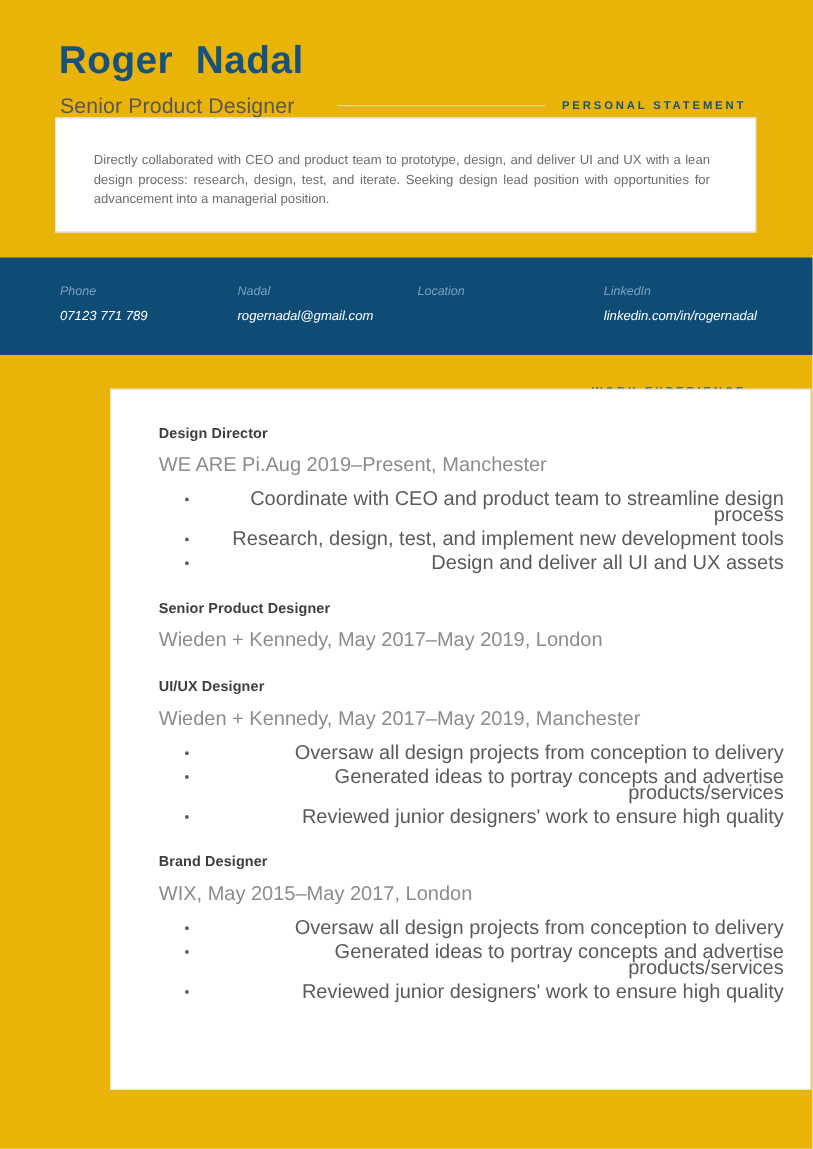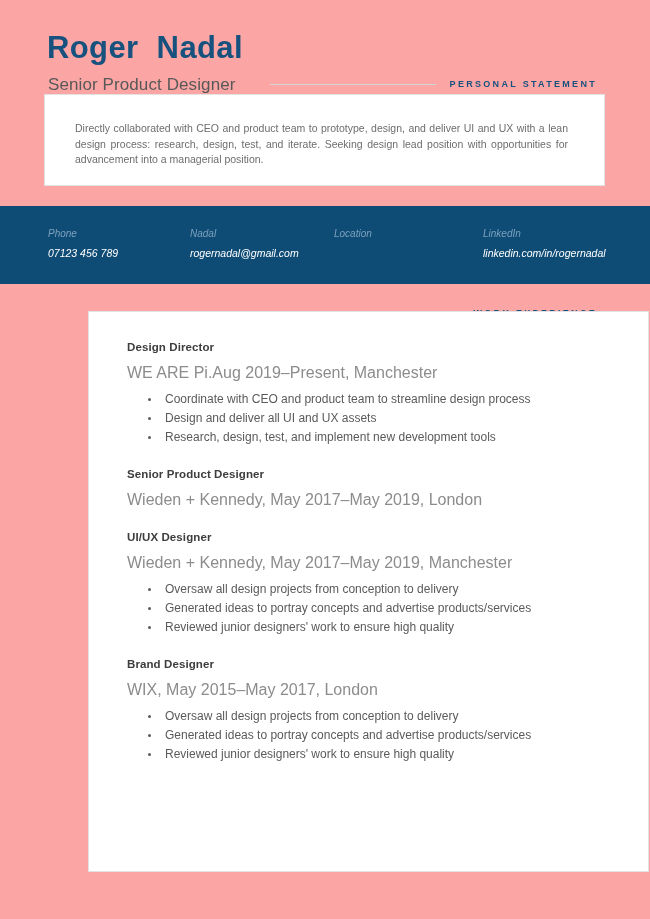--- a/index.html
+++ b/index.html
@@ -13,21 +13,21 @@
     position: relative;
     font-family: "Liberation Sans", sans-serif;
     -webkit-font-smoothing: antialiased;
     overflow: hidden;
   }
 
   .page {
     position: relative;
     width: 650px;
     height: 919px;
-    background: #fca5a5;
+    background: #eab308;
   }
 
   
   .header {
     position: absolute;
     left: 0;
     top: 0;
     width: 650px;
     height: 206px;
   }
@@ -174,25 +174,26 @@
     line-height: 15px;
     margin-top: 10px;
   }
   ul.bullets {
     list-style: none;
     margin: 13px 0 0 0;
     padding: 0;
   }
   ul.bullets li {
     position: relative;
-    font-size: 12px;
+    font-size: 16px;
     color: #5a5a5a;
     line-height: 13px;
     padding-left: 38px;
     margin-bottom: 6px;
+    text-align: right;
   }
   ul.bullets li:last-child { margin-bottom: 0; }
   ul.bullets li::before {
     content: "";
     position: absolute;
     left: 21px;
     top: 5px;
     width: 3px;
     height: 3px;
     border-radius: 50%;
@@ -214,21 +215,21 @@
     </div>
   </div>
 
   <div class="card" id="statement-card">
     <div class="statement-text">Directly collaborated with CEO and product team to prototype, design, and deliver UI and UX with a lean design process: research, design, test, and iterate. Seeking design lead position with opportunities for advancement into a managerial position.</div>
   </div>
 
   <div class="contact-bar">
     <div class="contact-col" id="contact-col-0">
       <div class="contact-label">Phone</div>
-      <div class="contact-value">07123 456 789</div>
+      <div class="contact-value">07123 771 789</div>
     </div>
     <div class="contact-col" id="contact-col-1">
       <div class="contact-label">Nadal</div>
       <div class="contact-value">rogernadal@gmail.com</div>
     </div>
     <div class="contact-col" id="contact-col-2">
       <div class="contact-label">Location</div>
     </div>
     <div class="contact-col" id="contact-col-3">
       <div class="contact-label">LinkedIn</div>
@@ -242,22 +243,22 @@
   </div>
 
   <div class="card" id="experience-card">
     <div class="experience-list">
 
       <div class="job">
         <div class="job-role">Design Director</div>
         <div class="job-meta">WE ARE Pi.Aug 2019–Present, Manchester</div>
         <ul class="bullets">
           <li>Coordinate with CEO and product team to streamline design process</li>
+          <li>Research, design, test, and implement new development tools</li>
           <li>Design and deliver all UI and UX assets</li>
-          <li>Research, design, test, and implement new development tools</li>
         </ul>
       </div>
 
       <div class="job">
         <div class="job-role">Senior Product Designer</div>
         <div class="job-meta">Wieden + Kennedy, May 2017–May 2019, London</div>
       </div>
 
       <div class="job">
         <div class="job-role">UI/UX Designer</div>

